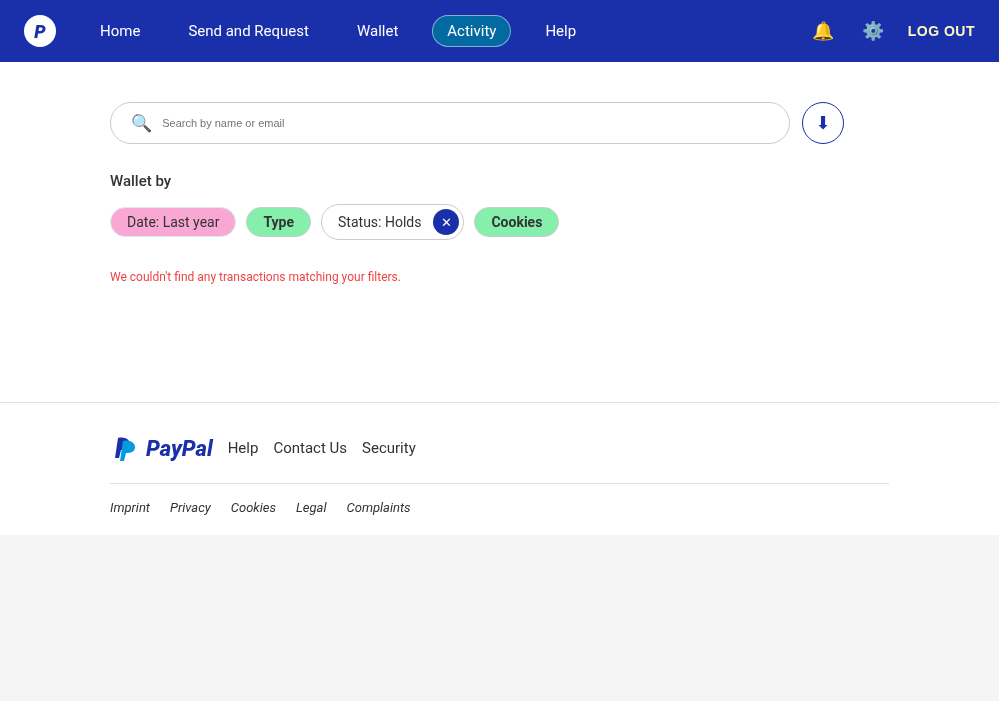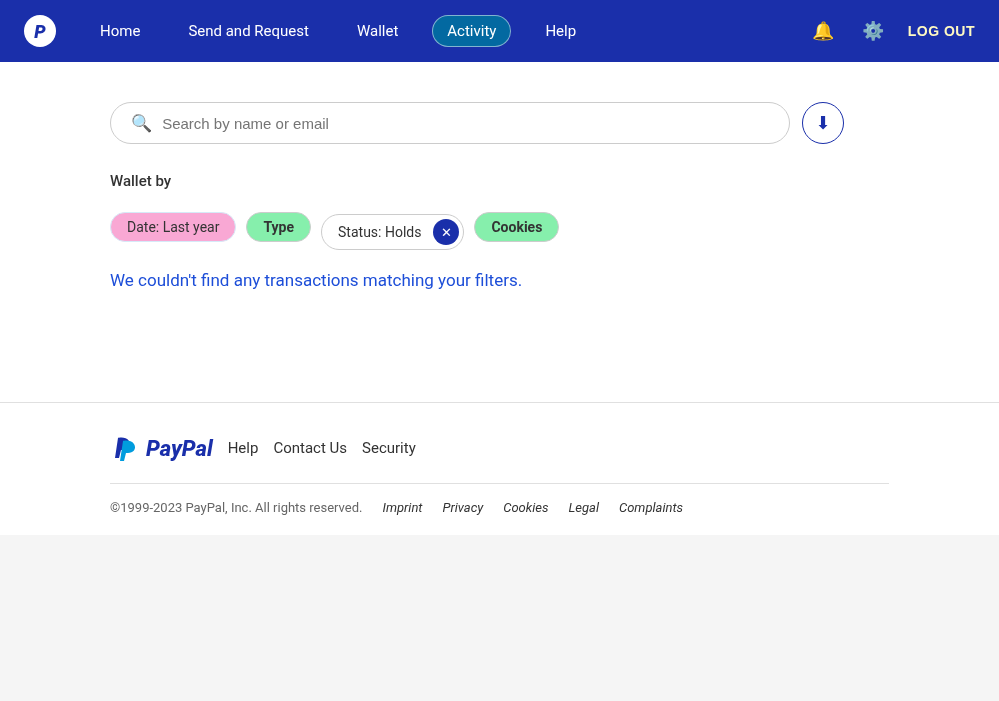--- a/index.html
+++ b/index.html
@@ -124,21 +124,21 @@
 
     .search-icon {
       color: #888;
       margin-right: 10px;
       font-size: 17px;
     }
 
     .search-input {
       border: none;
       outline: none;
-      font-size: 15px;
+      font-size: 11px;
       color: #000000;
       flex: 1;
       background: transparent;
     }
 
     .download-btn {
       width: 42px;
       height: 42px;
       border: 1.5px solid #1a2faa;
       border-radius: 50%;
@@ -193,21 +193,20 @@
       background: white;
       border: 1.5px solid #ccc;
       color: #333;
       display: flex;
       align-items: center;
       gap: 0;
       padding: 0;
       padding-left: 16px;
       padding-right: 0;
       overflow: hidden;
-      margin-top: 10px;
     }
 
     .chip-status-text {
       padding-right: 8px;
     }
 
     .chip-close-btn {
       background: #1a2faa;
       color: white;
       border: none;
@@ -217,23 +216,23 @@
       display: flex;
       align-items: center;
       justify-content: center;
       cursor: pointer;
       font-size: 13px;
       margin: 4px;
       flex-shrink: 0;
     }
 
     .no-results {
-      margin-top: 20px;
-      font-size: 17px;
-      color: #1d4ed8;
+      margin-top: 30px;
+      font-size: 12px;
+      color: #ef4444;
     }
 
     
     .separator {
       height: 1px;
       background: #e0e0e0;
     }
 
     
     .footer {
@@ -367,20 +366,19 @@
 
     <a class="footer-link">Help</a>
     <a class="footer-link">Contact Us</a>
     <a class="footer-link">Security</a>
 
   </div>
 
   <div class="separator"></div>
 
   <div class="footer-bottom" style="margin-top:16px;">
-    <span class="footer-copyright">©1999-2023 PayPal, Inc. All rights reserved.</span>
     <a class="footer-legal-link">Imprint</a>
     <a class="footer-legal-link">Privacy</a>
     <a class="footer-legal-link">Cookies</a>
     <a class="footer-legal-link">Legal</a>
     <a class="footer-legal-link">Complaints</a>
   </div>
 </div>
 
 </body></html>

